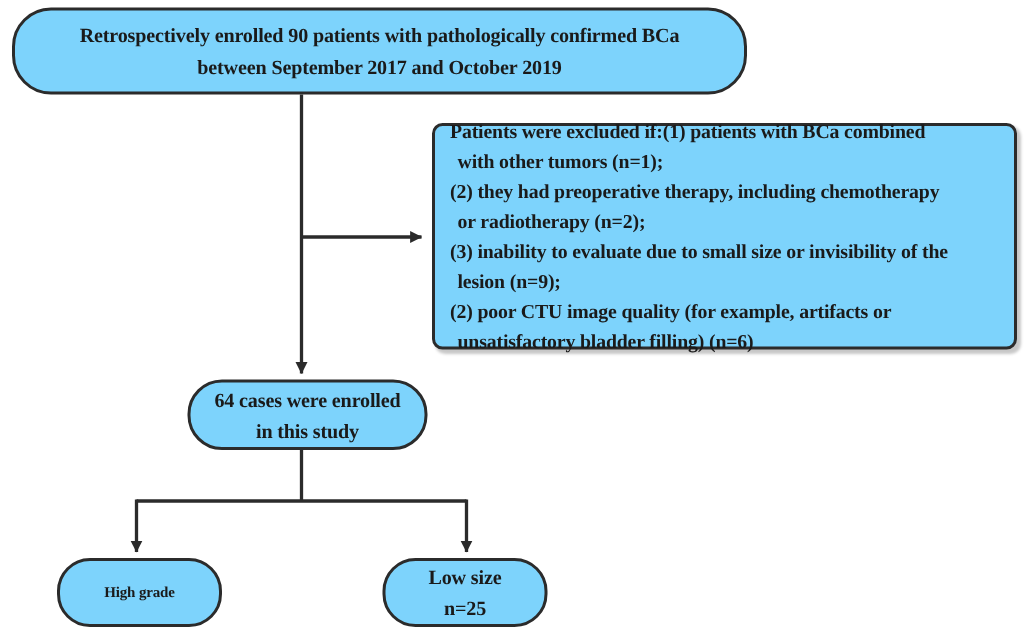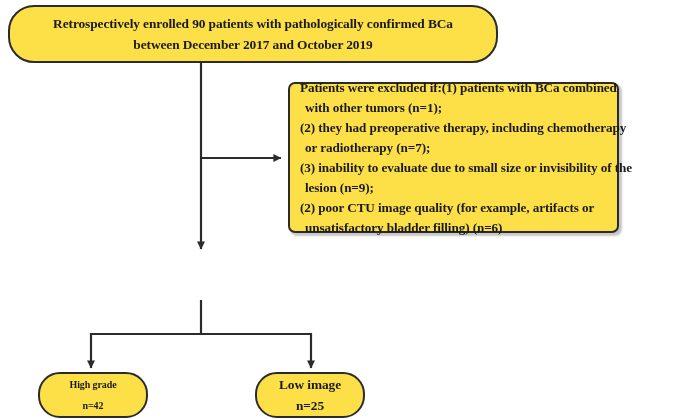--- a/index.html
+++ b/index.html
@@ -18,21 +18,21 @@
   #flowchart {
     position: absolute;
     left: 0;
     top: 0;
     width: 685px;
     height: 419px;
   }
   .node {
     position: absolute;
     box-sizing: border-box;
-    background: #fde047;
+    background: #7dd3fc;
     border: 2px solid #2b2b2b;
     display: flex;
     align-items: center;
     justify-content: center;
     text-align: center;
     font-weight: bold;
     line-height: 21px;
     letter-spacing: -0.1px;
   }
 
@@ -44,21 +44,21 @@
     height: 58px;
     border-radius: 26px;
     font-size: 13.4px;
     padding: 0 16px;
   }
 
   
   #node-exclusions {
     left: 288px;
     top: 82px;
-    width: 331px;
+    width: 390px;
     height: 151px;
     border-radius: 7px;
     align-items: center;
     justify-content: flex-start;
     text-align: left;
     font-size: 13.2px;
     line-height: 20px;
     padding: 0 8px 0 10px;
     box-shadow: 2.5px 2.5px 2px rgba(0,0,0,0.22);
   }
@@ -129,45 +129,50 @@
 
     <line x1="201" y1="300" x2="201" y2="334" stroke="#2b2b2b" stroke-width="2.2"></line>
     <line x1="91" y1="334" x2="311" y2="334" stroke="#2b2b2b" stroke-width="2.2"></line>
     <line x1="91" y1="333" x2="91" y2="368" stroke="#2b2b2b" stroke-width="2.2" marker-end="url(#arrowhead)"></line>
     <line x1="311" y1="333" x2="311" y2="368" stroke="#2b2b2b" stroke-width="2.2" marker-end="url(#arrowhead)"></line>
   </svg>
 
   <div class="node" id="node-enrolled">
     <div>
       <span class="txt-line">Retrospectively enrolled 90 patients with pathologically confirmed BCa</span>
-      <span class="txt-line">between December 2017 and October 2019</span>
+      <span class="txt-line">between September 2017 and October 2019</span>
     </div>
   </div>
 
   <div class="node" id="node-exclusions">
     <div class="ex-list">
       <span class="ex-line txt-line">Patients were excluded if:(1) patients with BCa combined</span>
       <span class="ex-line ex-cont txt-line">with other tumors (n=1);</span>
       <span class="ex-line txt-line">(2) they had preoperative therapy, including chemotherapy</span>
-      <span class="ex-line ex-cont txt-line">or radiotherapy (n=7);</span>
+      <span class="ex-line ex-cont txt-line">or radiotherapy (n=2);</span>
       <span class="ex-line txt-line">(3) inability to evaluate due to small size or invisibility of the</span>
       <span class="ex-line ex-cont txt-line">lesion (n=9);</span>
       <span class="ex-line txt-line">(2) poor CTU image quality (for example, artifacts or</span>
       <span class="ex-line ex-cont txt-line">unsatisfactory bladder filling) (n=6)</span>
     </div>
   </div>
 
+  <div class="node" id="node-included">
+    <div>
+      <span class="txt-line">64 cases were enrolled</span>
+      <span class="txt-line">in this study</span>
+    </div>
+  </div>
 
   <div class="node" id="node-high-grade">
     <div>
       <span class="txt-line">High grade</span>
-      <span class="txt-line">n=42</span>
     </div>
   </div>
 
   <div class="node" id="node-low-grade">
     <div>
-      <span class="txt-line">Low image</span>
+      <span class="txt-line">Low size</span>
       <span class="txt-line">n=25</span>
     </div>
   </div>
 
 </div>
 
 </body></html>

